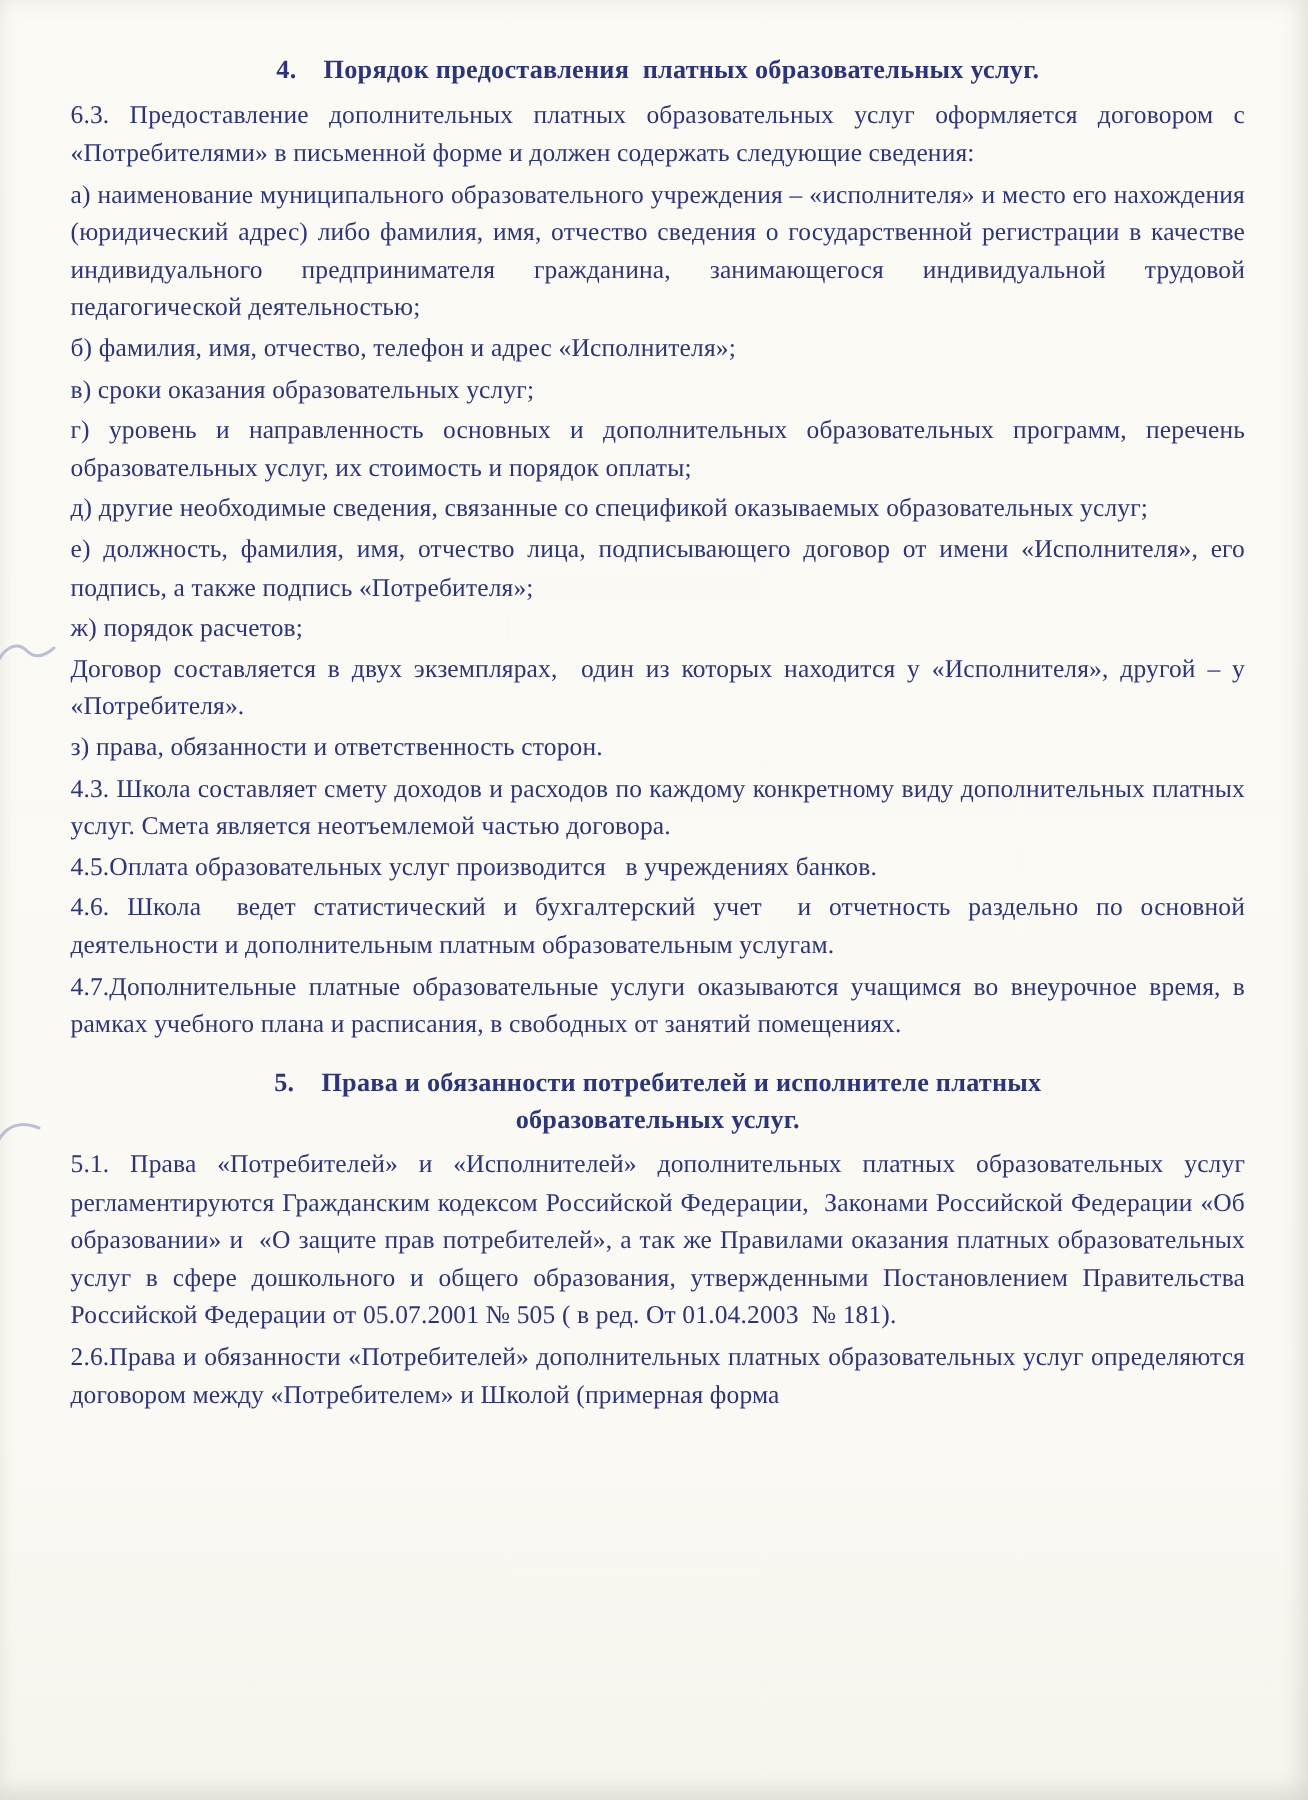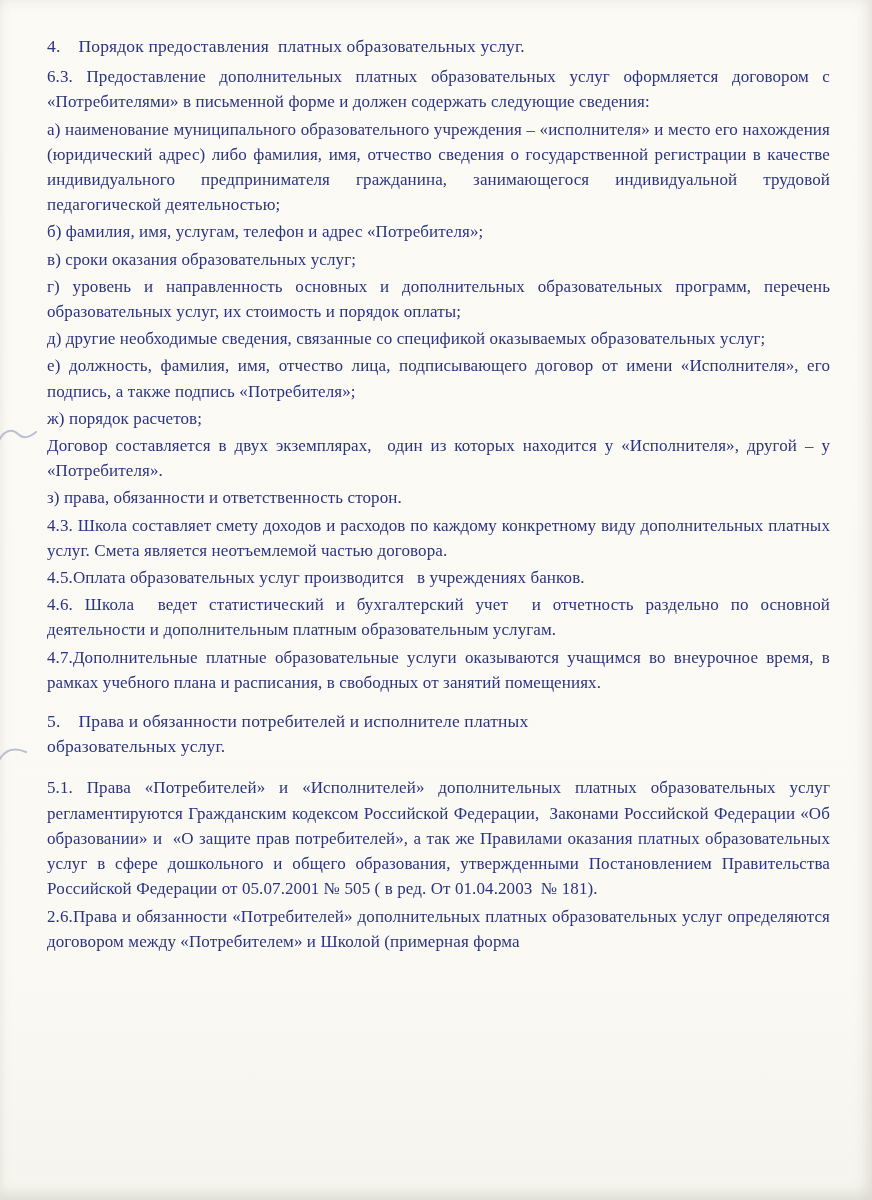--- a/index.html
+++ b/index.html
@@ -24,26 +24,26 @@
     margin: 0 0 2px 0;
     font-size: 17px;
     line-height: 25.2px;
     text-align: justify;
     letter-spacing: 0.1px;
   }
   .heading {
     margin: 0 0 5px 0;
     font-size: 17.5px;
     line-height: 25.2px;
-    font-weight: normal;
-    text-align: left;
+    font-weight: bold;
+    text-align: center;
     letter-spacing: 0.15px;
   }
   .heading-5 {
-    margin: 14px 0 16px 0;
+    margin: 14px 0 4px 0;
   }
   .heading-line { display: block; }
   .scan-artifact {
     position: absolute;
     left: -4px;
     pointer-events: none;
     opacity: 0.65;
   }
   .artifact-1 { top: 420px; }
   .artifact-2 { top: 742px; }
@@ -60,21 +60,21 @@
     <path d="M2,20 C8,8 18,5 30,10" fill="none" stroke="#9aa3c2" stroke-width="2" stroke-linecap="round"></path>
   </svg>
 
   <div class="body-text">
 
     <h3 class="heading">4.&nbsp;&nbsp;&nbsp;&nbsp;Порядок предоставления&nbsp; платных образовательных услуг.</h3>
 
     <p>6.3. Предоставление дополнительных платных образовательных услуг оформляется договором с «Потребителями» в письменной форме и должен содержать следующие сведения:</p>
 
     <p>а) наименование муниципального образовательного учреждения – «исполнителя» и место его нахождения (юридический адрес) либо фамилия, имя, отчество сведения о государственной регистрации в качестве индивидуального предпринимателя гражданина, занимающегося индивидуальной трудовой педагогической деятельностью;</p>
-    <p>б) фамилия, имя, услугам, телефон и адрес «Потребителя»;</p>
+    <p>б) фамилия, имя, отчество, телефон и адрес «Исполнителя»;</p>
     <p>в) сроки оказания образовательных услуг;</p>
     <p>г) уровень и направленность основных и дополнительных образовательных программ, перечень образовательных услуг, их стоимость и порядок оплаты;</p>
     <p>д) другие необходимые сведения, связанные со спецификой оказываемых образовательных услуг;</p>
     <p>е) должность, фамилия, имя, отчество лица, подписывающего договор от имени «Исполнителя», его подпись, а также подпись «Потребителя»;</p>
     <p>ж) порядок расчетов;</p>
     <p>Договор составляется в двух экземплярах,&nbsp; один из которых находится у «Исполнителя», другой – у «Потребителя».</p>
 
     <p>з) права, обязанности и ответственность сторон.</p>
     <p>4.3. Школа составляет смету доходов и расходов по каждому конкретному виду дополнительных платных услуг. Смета является неотъемлемой частью договора.</p>
     <p>4.5.Оплата образовательных услуг производится&nbsp;&nbsp; в учреждениях банков.</p>

